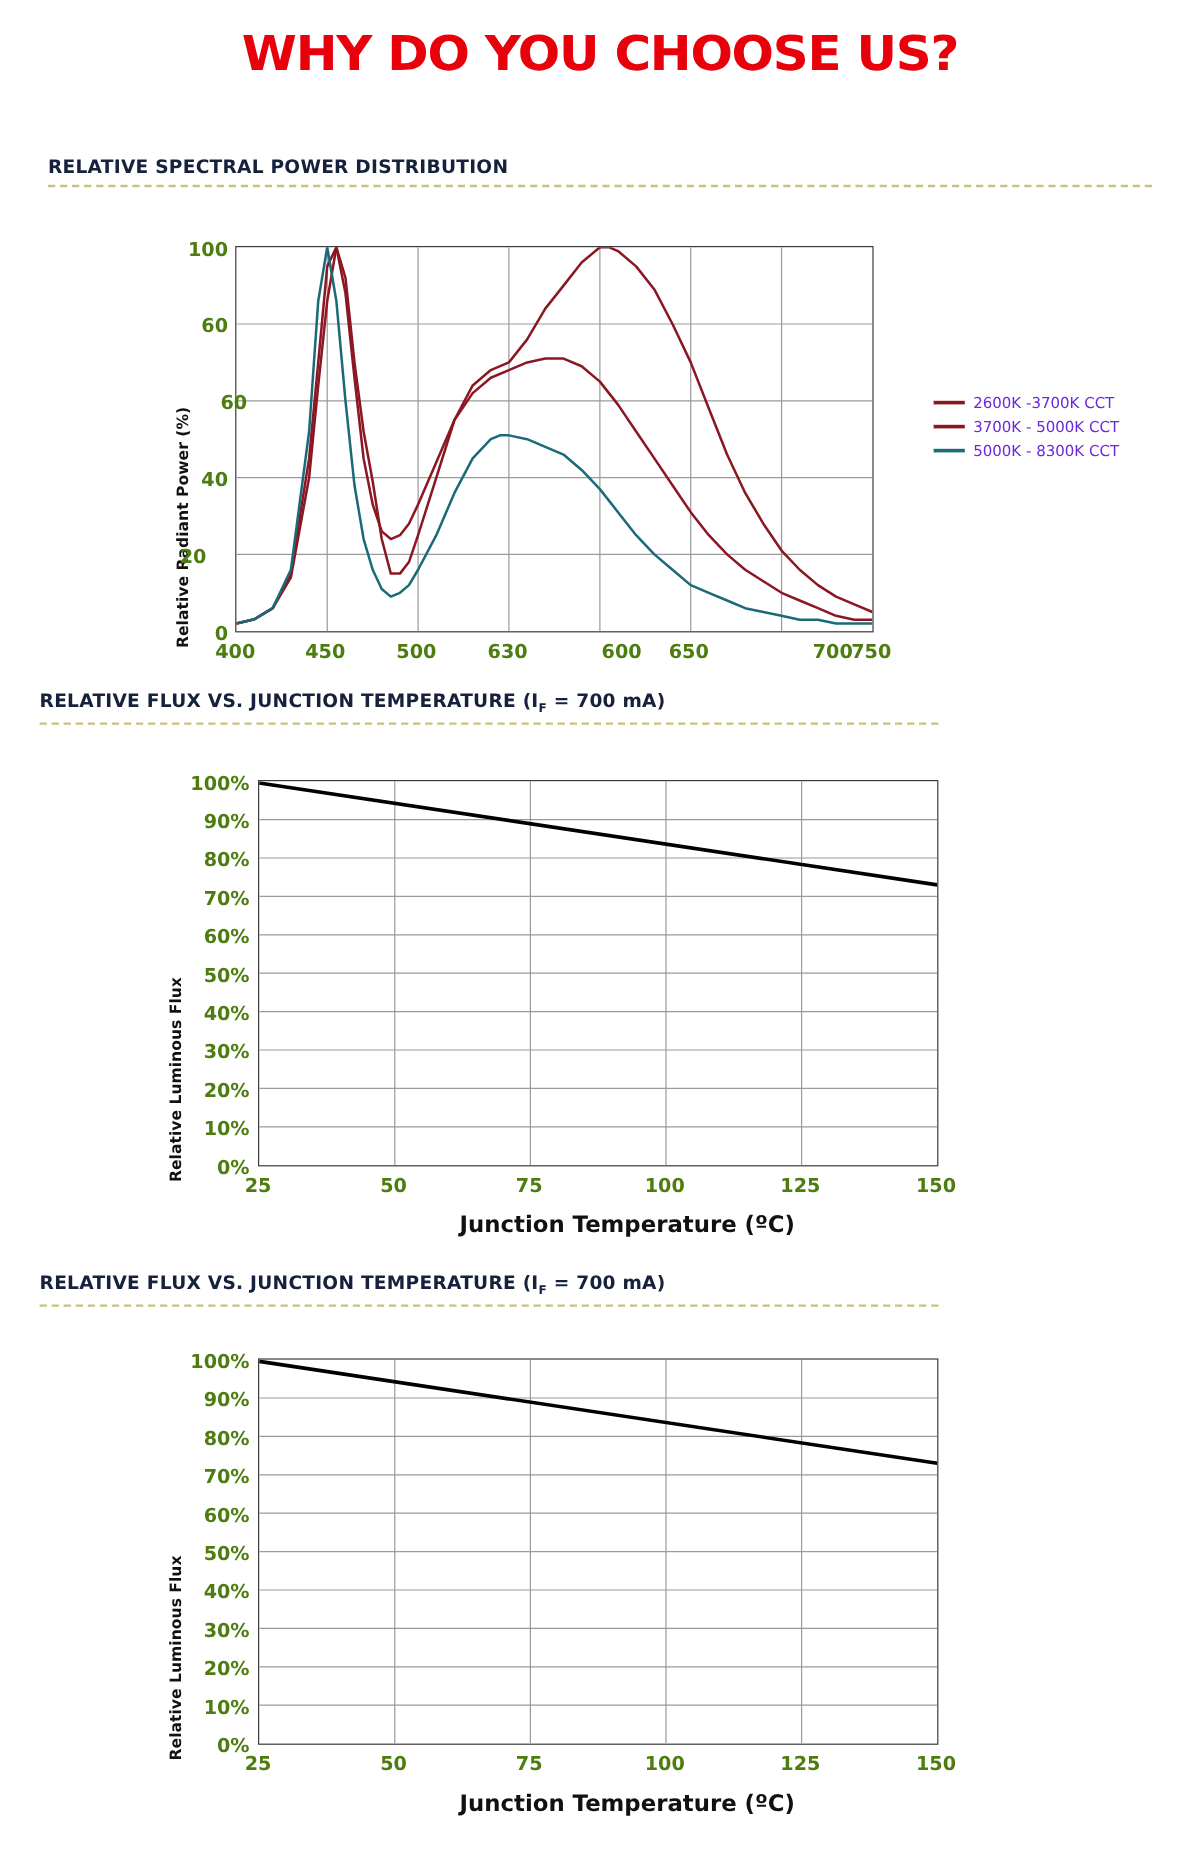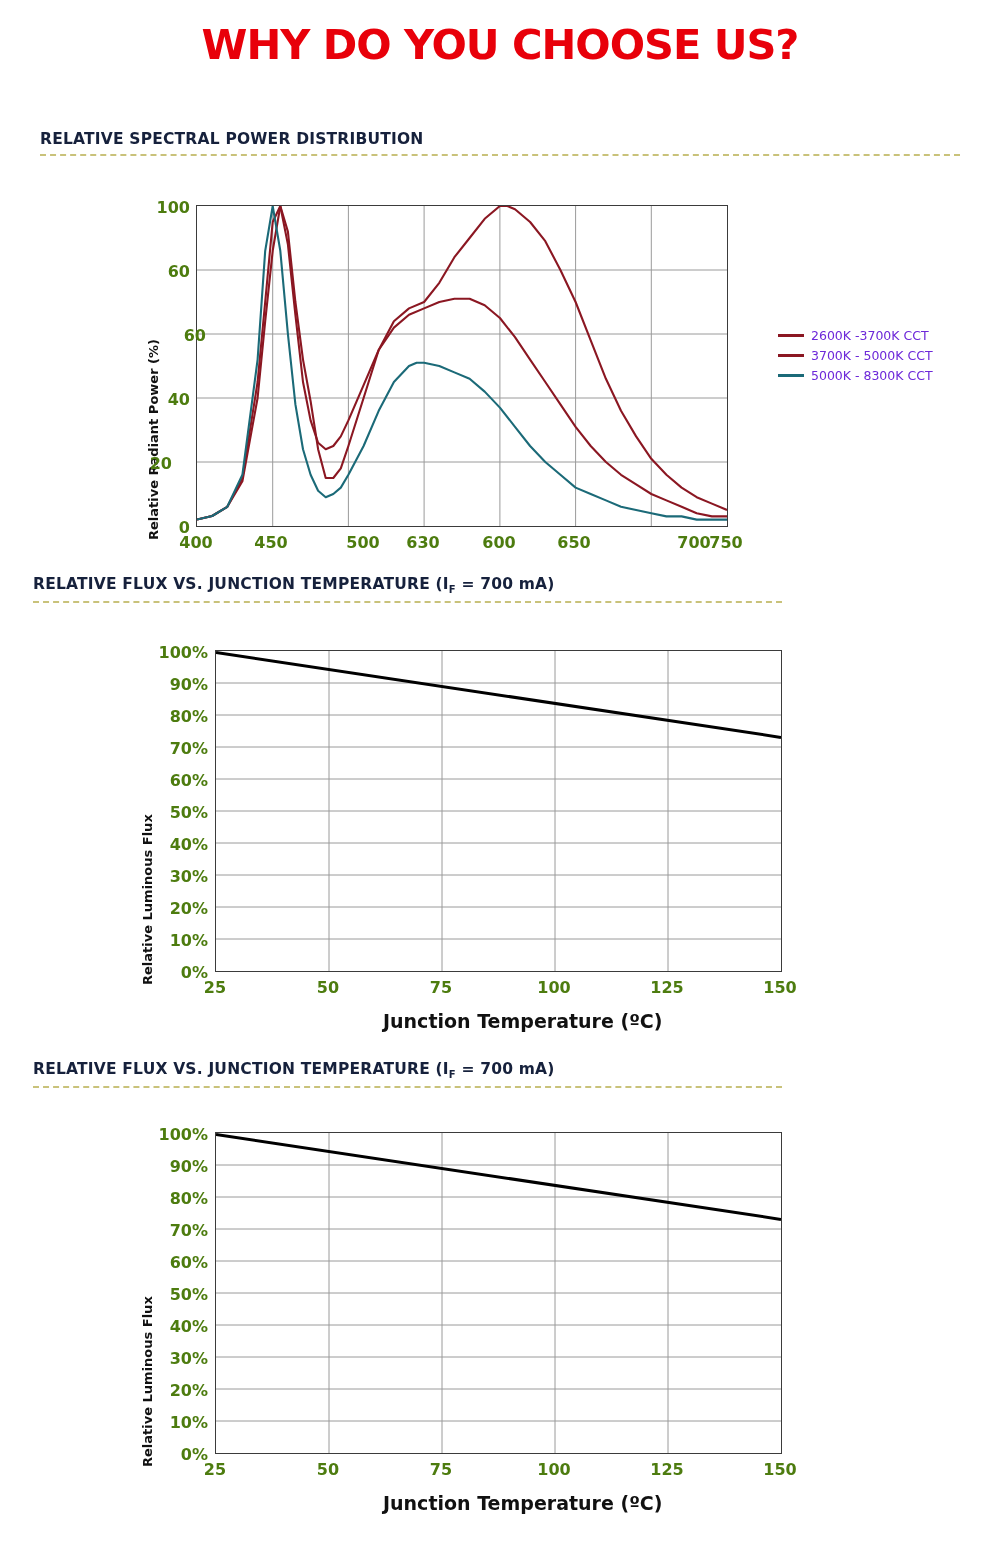--- a/index.html
+++ b/index.html
@@ -120,23 +120,23 @@
 
   <div class="tick y" style="left:150px;top:13px;width:40px;">100</div>
   <div class="tick y" style="left:150px;top:77px;width:40px;">60</div>
   <div class="tick y" style="left:166px;top:141px;width:40px;text-align:right;">60</div>
   <div class="tick y" style="left:150px;top:205px;width:40px;">40</div>
   <div class="tick y" style="left:132px;top:269px;width:40px;">20</div>
   <div class="tick y" style="left:150px;top:333px;width:40px;">0</div>
 
   <div class="tick x" style="left:176px;top:348px;width:40px;">400</div>
   <div class="tick x" style="left:251px;top:348px;width:40px;">450</div>
-  <div class="tick x" style="left:327px;top:348px;width:40px;margin-left:16px;">500</div>
+  <div class="tick x" style="left:327px;top:348px;width:40px;">500</div>
   <div class="tick x" style="left:403px;top:348px;width:40px;">630</div>
-  <div class="tick x" style="left:479px;top:348px;width:40px;">600</div>
+  <div class="tick x" style="left:498px;top:348px;width:40px;">600</div>
   <div class="tick x" style="left:554px;top:348px;width:40px;">650</div>
   <div class="tick x" style="left:630px;top:348px;width:40px;margin-left:44px;">700</div>
   <div class="tick x" style="left:706px;top:348px;width:40px;">750</div>
 
   <div class="legend" style="left:778px;top:140px;">
     <div class="legend-row">
       <span class="legend-swatch" style="background:#8b1722;"></span>
       <span class="legend-label">2600K -3700K CCT</span>
     </div>
     <div class="legend-row">

